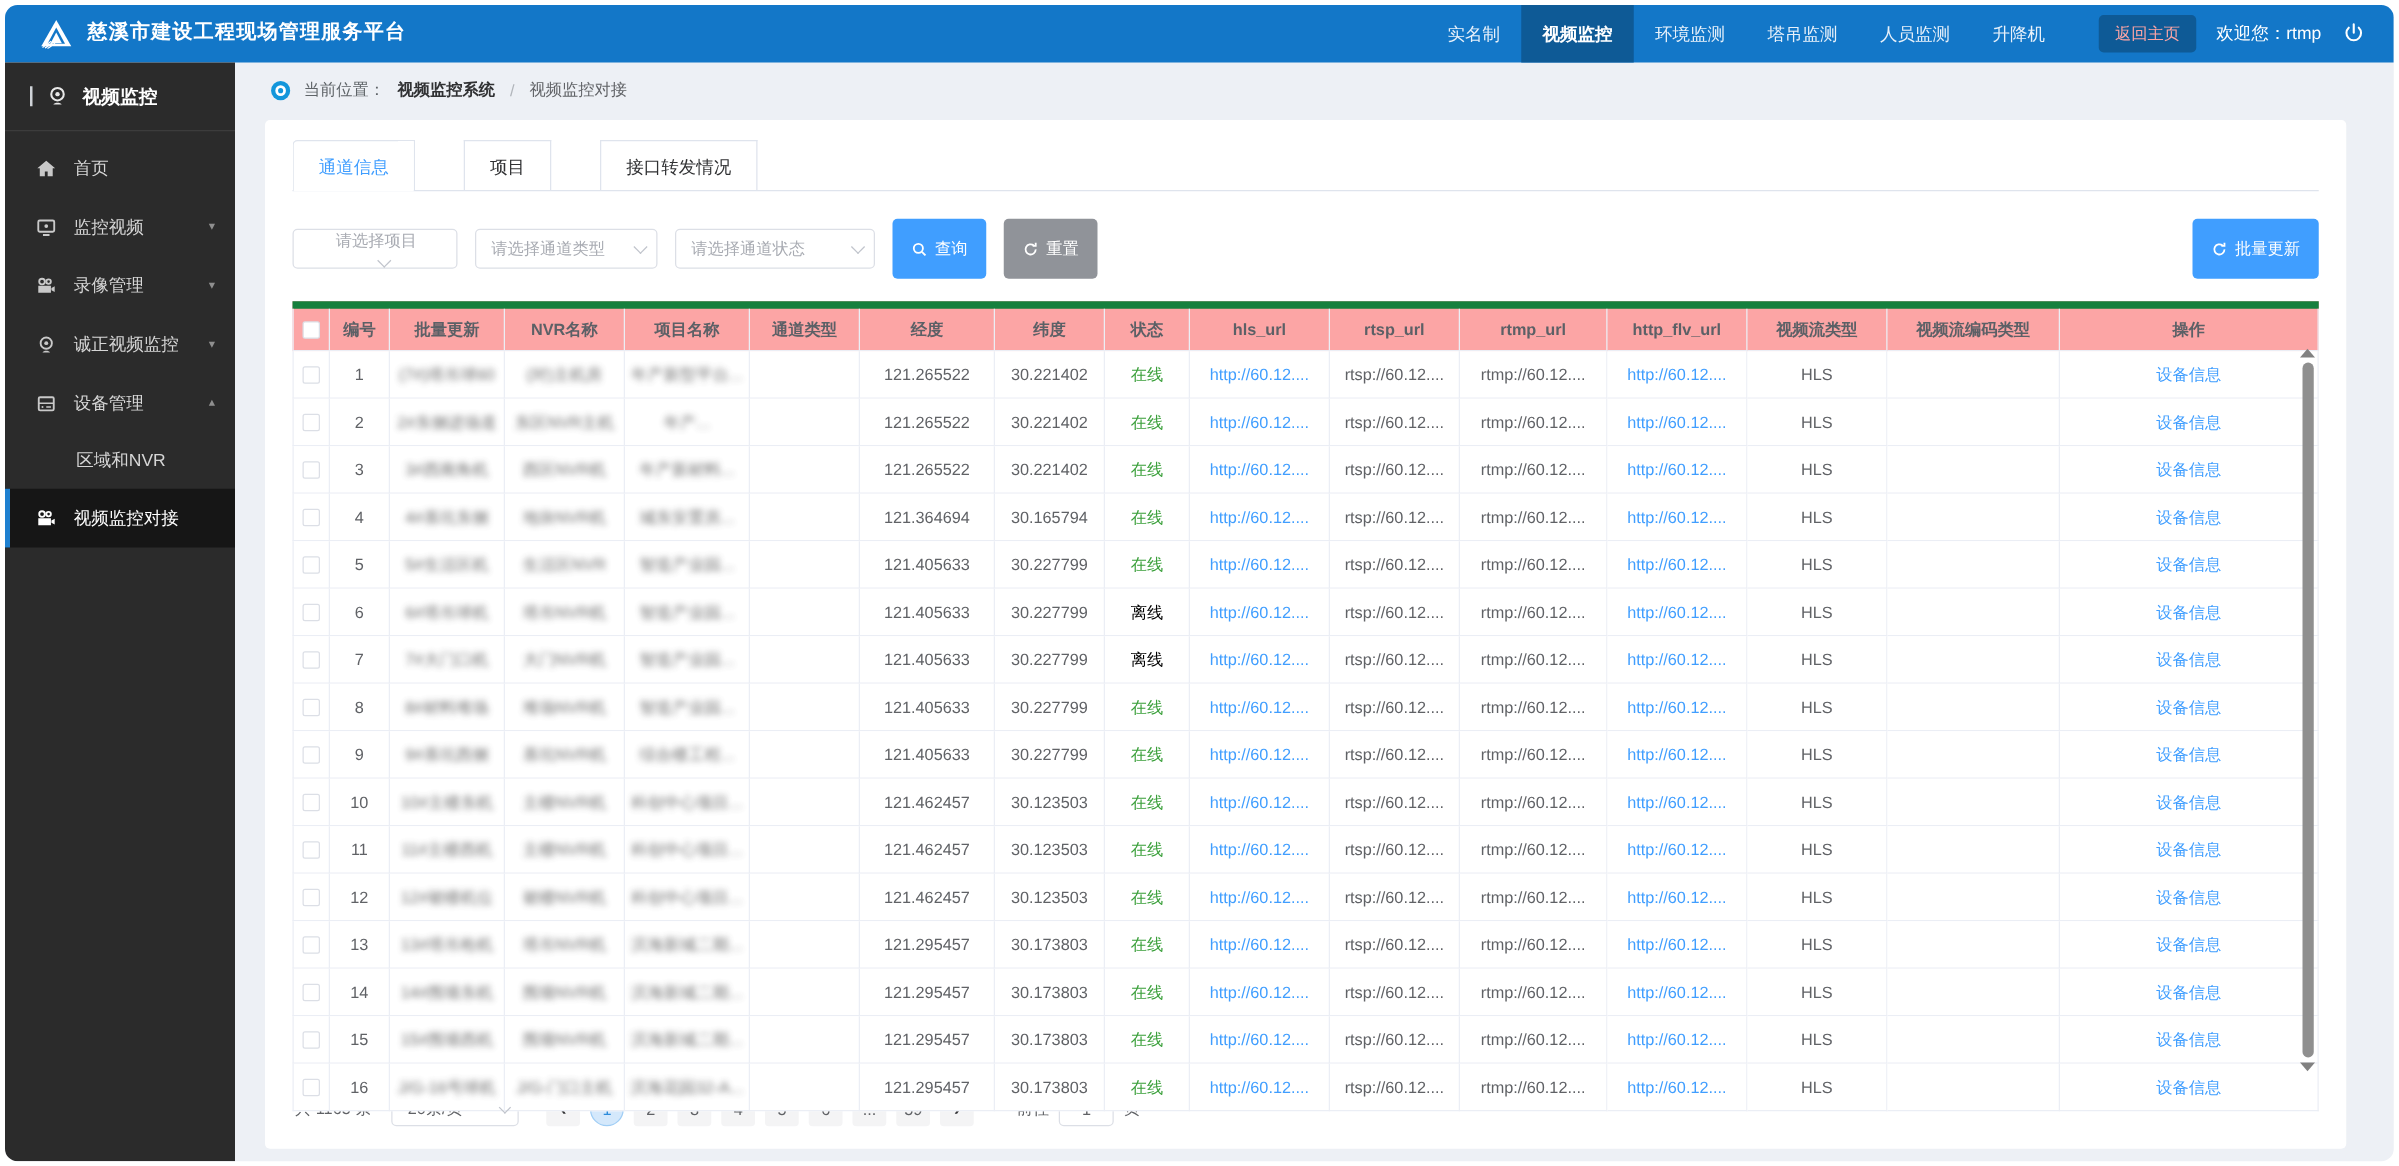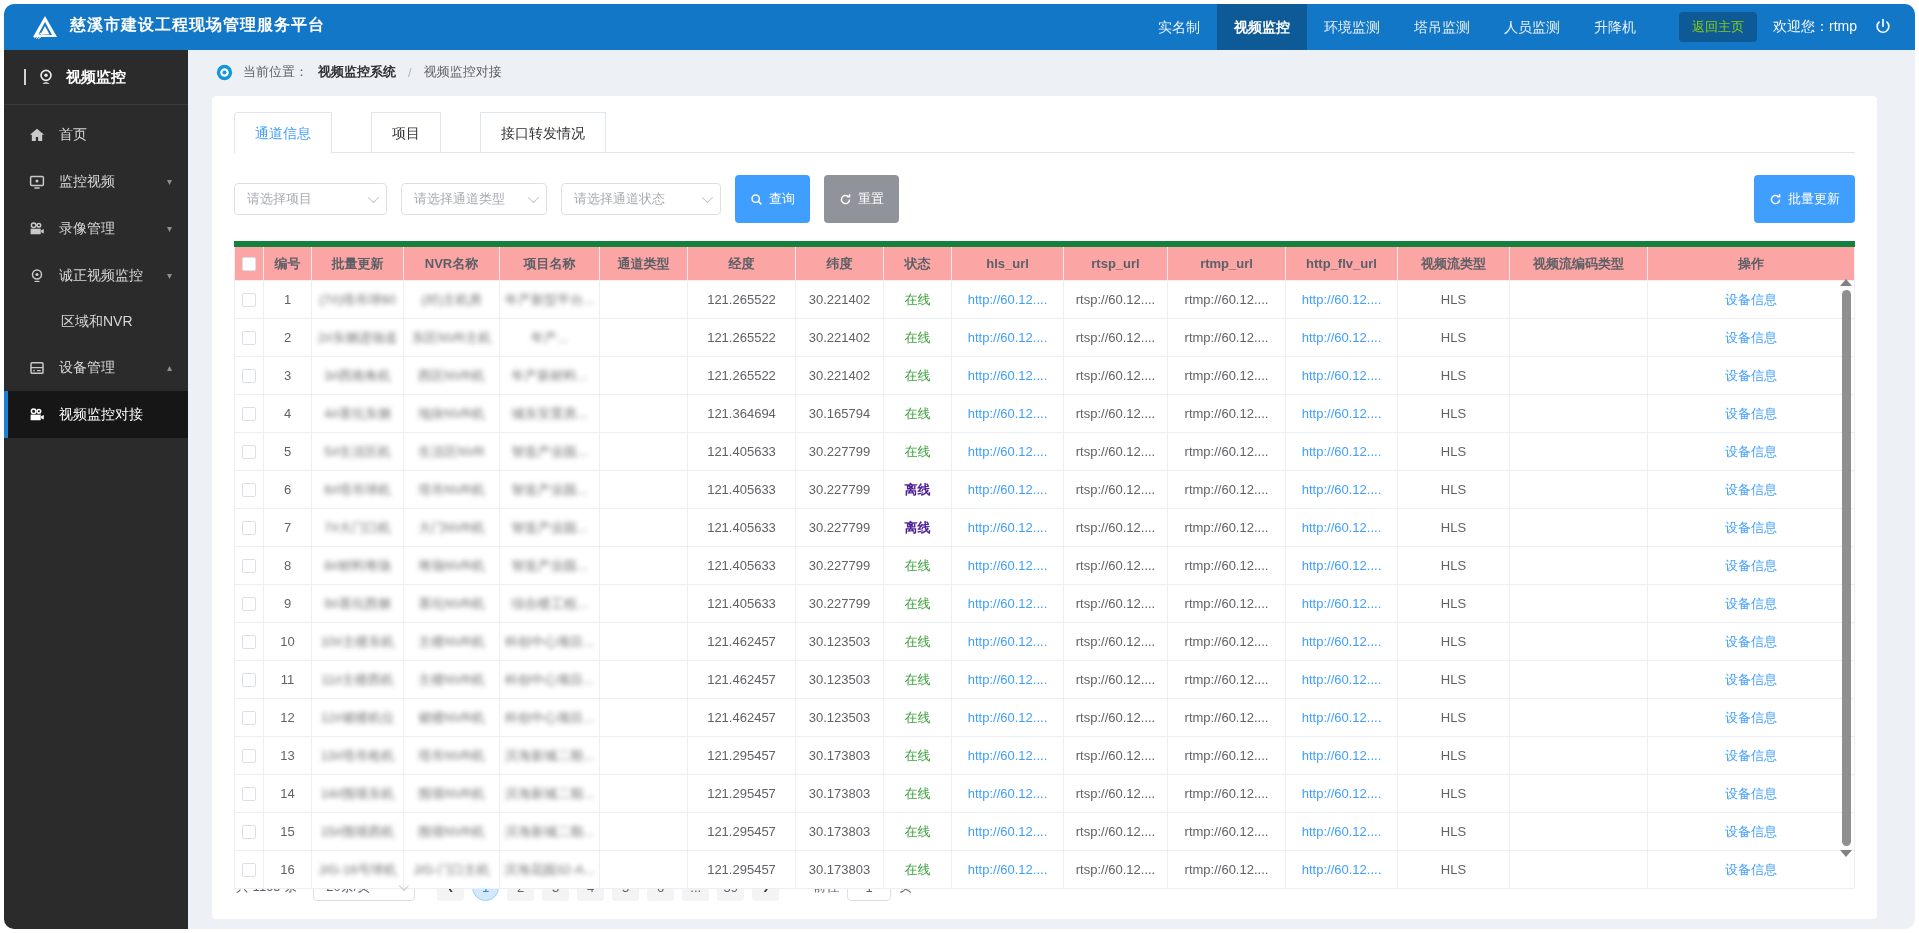--- a/index.html
+++ b/index.html
@@ -8,21 +8,21 @@
 
   
   .topbar{height:46px;background:#1377c8;display:flex;align-items:center;color:#fff;flex:0 0 46px;}
   .brand{display:flex;align-items:flex-start;gap:12px;padding-left:28px;}
   .brand .logo{width:26px;height:24px;}
   .brand .title{font-size:16px;font-weight:bold;letter-spacing:1px;white-space:nowrap;}
   .topnav{margin-left:auto;display:flex;height:100%;}
   .topnav .nav-item{padding:0 17px;line-height:46px;font-size:14px;color:#e8f1fa;cursor:pointer;white-space:nowrap;}
   .topnav .nav-item.active{background:#0e5a96;color:#fff;font-weight:bold;}
   .top-right{display:flex;align-items:center;gap:16px;padding:0 22px 0 26px;}
-  .btn-home{background:#0e5a96;border:none;color:#84cc16;font-size:13px;padding:6px 13px;border-radius:4px;cursor:pointer;font-family:inherit;white-space:nowrap;}
+  .btn-home{background:#0e5a96;border:none;color:#fca5a5;font-size:13px;padding:6px 13px;border-radius:4px;cursor:pointer;font-family:inherit;white-space:nowrap;}
   .welcome{font-size:14px;white-space:nowrap;}
   .power{width:20px;height:20px;cursor:pointer;}
 
   .body{flex:1;display:flex;min-height:0;}
 
   
   .sidebar{width:184px;background:#2b2b2b;color:#dcdcdc;flex:0 0 184px;display:flex;flex-direction:column;}
   .side-header{height:54px;display:flex;align-items:center;gap:10px;padding-left:20px;color:#fff;font-size:15px;font-weight:bold;}
   .side-header .accent{width:2px;height:16px;background:#cfd3d8;}
   .side-header .icon{width:20px;height:20px;color:#e8e8e8;}
@@ -49,41 +49,41 @@
   .tabs{display:flex;border-bottom:1px solid #dfe4ed;gap:40px;}
   .tab{padding:0 20px;height:40px;line-height:40px;font-size:14px;color:#303133;border:1px solid #dfe4ed;border-bottom:none;margin-right:-1px;background:#fff;cursor:pointer;position:relative;}
   .tab:first-child{border-top-left-radius:4px;}
   .tab.active{color:#409eff;}
   .tab.active::after{content:"";position:absolute;left:0;right:0;bottom:-1px;height:1px;background:#fff;}
 
   
   .filters{display:flex;align-items:center;gap:14px;margin-top:22px;}
   .select{height:32px;border:1px solid #dcdfe6;border-radius:4px;display:flex;align-items:center;justify-content:space-between;padding:0 10px 0 12px;font-size:13px;color:#a8abb2;background:#fff;cursor:pointer;}
   .select .chev{width:8px;height:8px;border-right:1.5px solid #c0c4cc;border-bottom:1.5px solid #c0c4cc;transform:rotate(45deg) translateY(-2px);margin-left:10px;}
-  .sel-project{width:153px;}
+  .sel-project{width:132px;flex-direction:column;}
   .sel-type{width:146px;}
   .sel-status{width:160px;}
   .btn{height:48px;border:none;border-radius:4px;color:#fff;font-size:13px;display:inline-flex;align-items:center;gap:6px;padding:0 15px;cursor:pointer;font-family:inherit;}
   .btn .bicon{width:13px;height:13px;}
   .btn-search{background:#409eff;}
   .btn-reset{background:#909399;}
   .btn-batch{background:#409eff;margin-left:auto;}
 
   
   .tablewrap{margin-top:18px;position:relative;flex:1;min-height:0;font-size:13px;color:#606266;}
   .tgrid{display:grid;grid-template-columns:30px 48px 92px 96px 100px 88px 108px 88px 68px 112px 104px 118px 112px 112px 138px 1fr;align-items:stretch;}
   .th,.td{border-right:1px solid #ebeef5;border-bottom:1px solid #ebeef5;display:flex;align-items:center;justify-content:center;overflow:hidden;white-space:nowrap;padding:0 4px;}
   .thead{background:#fca5a5;border-top:6px solid #15803d;}
   .thead .th{height:34px;font-weight:bold;color:#5c6066;border-left:none;}
   .thead .th:first-child,.trow .td:first-child{border-left:1px solid #ebeef5;}
   .trow .td{height:38px;background:#fff;}
   .checkbox{width:14px;height:14px;border:1px solid #dcdfe6;border-radius:2px;background:#fff;cursor:pointer;}
   .redacted{filter:blur(2.6px);opacity:.8;color:#4a4a4a;}
   .status-online{color:#3ba03b;}
-  .status-offline{color:#4c1d95;font-weight:bold;}
+  .status-offline{color:#000000;}
   .link{color:#409eff;cursor:pointer;}
 
   
   .vscroll{position:absolute;top:36px;bottom:2px;right:2px;width:14px;display:flex;flex-direction:column;align-items:center;}
   .vscroll .arrow-up{width:0;height:0;border-left:6px solid transparent;border-right:6px solid transparent;border-bottom:7px solid #818181;margin:2px 0 4px;}
   .vscroll .arrow-down{width:0;height:0;border-left:6px solid transparent;border-right:6px solid transparent;border-top:7px solid #818181;margin:4px 0 2px;}
   .vscroll .thumb{flex:1;width:9px;background:#8f8f8f;border-radius:5px;cursor:pointer;}
 
   
   .pagination{display:flex;align-items:center;gap:8px;padding:12px 2px 8px;font-size:13px;color:#606266;}
@@ -170,32 +170,32 @@
           </div>
           <div class="menu-item">
             <span class="icon"><svg viewBox="0 0 24 24" fill="none" stroke="currentColor" stroke-width="2">
                 <circle cx="12" cy="10" r="6"></circle>
                 <circle cx="12" cy="10" r="2.1" fill="currentColor" stroke="none"></circle>
                 <path d="M8 20c1-2.4 7-2.4 8 0z" fill="currentColor" stroke="none"></path>
               </svg></span>
             <span class="label">诚正视频监控</span>
             <span class="caret">▾</span>
           </div>
-          <div class="menu-item sub">
-            <span class="label">区域和NVR</span>
-          </div>
           <div class="menu-item">
             <span class="icon"><svg viewBox="0 0 24 24" fill="none" stroke="currentColor" stroke-width="2">
                 <rect x="4" y="5" width="16" height="14" rx="1.5"></rect>
                 <path d="M4 11.5h16" stroke-width="1.6"></path>
                 <circle cx="8" cy="15.5" r="1.1" fill="currentColor" stroke="none"></circle>
                 <path d="M12 15.5h5" stroke-width="1.6"></path>
               </svg></span>
             <span class="label">设备管理</span>
             <span class="caret">▴</span>
+          </div>
+          <div class="menu-item sub">
+            <span class="label">区域和NVR</span>
           </div>
           <div class="menu-item active">
             <span class="icon"><svg viewBox="0 0 24 24" fill="none" stroke="currentColor" stroke-width="2">
                 <circle cx="7.5" cy="7" r="3"></circle>
                 <circle cx="14.5" cy="7" r="2.4"></circle>
                 <path d="M3.5 11.5h13.5V19H3.5z" fill="currentColor" stroke="none"></path>
                 <path d="M17.5 13.8l3.5-1.8v6l-3.5-1.8z" fill="currentColor" stroke="none"></path>
               </svg></span>
             <span class="label">视频监控对接</span>
           </div>

